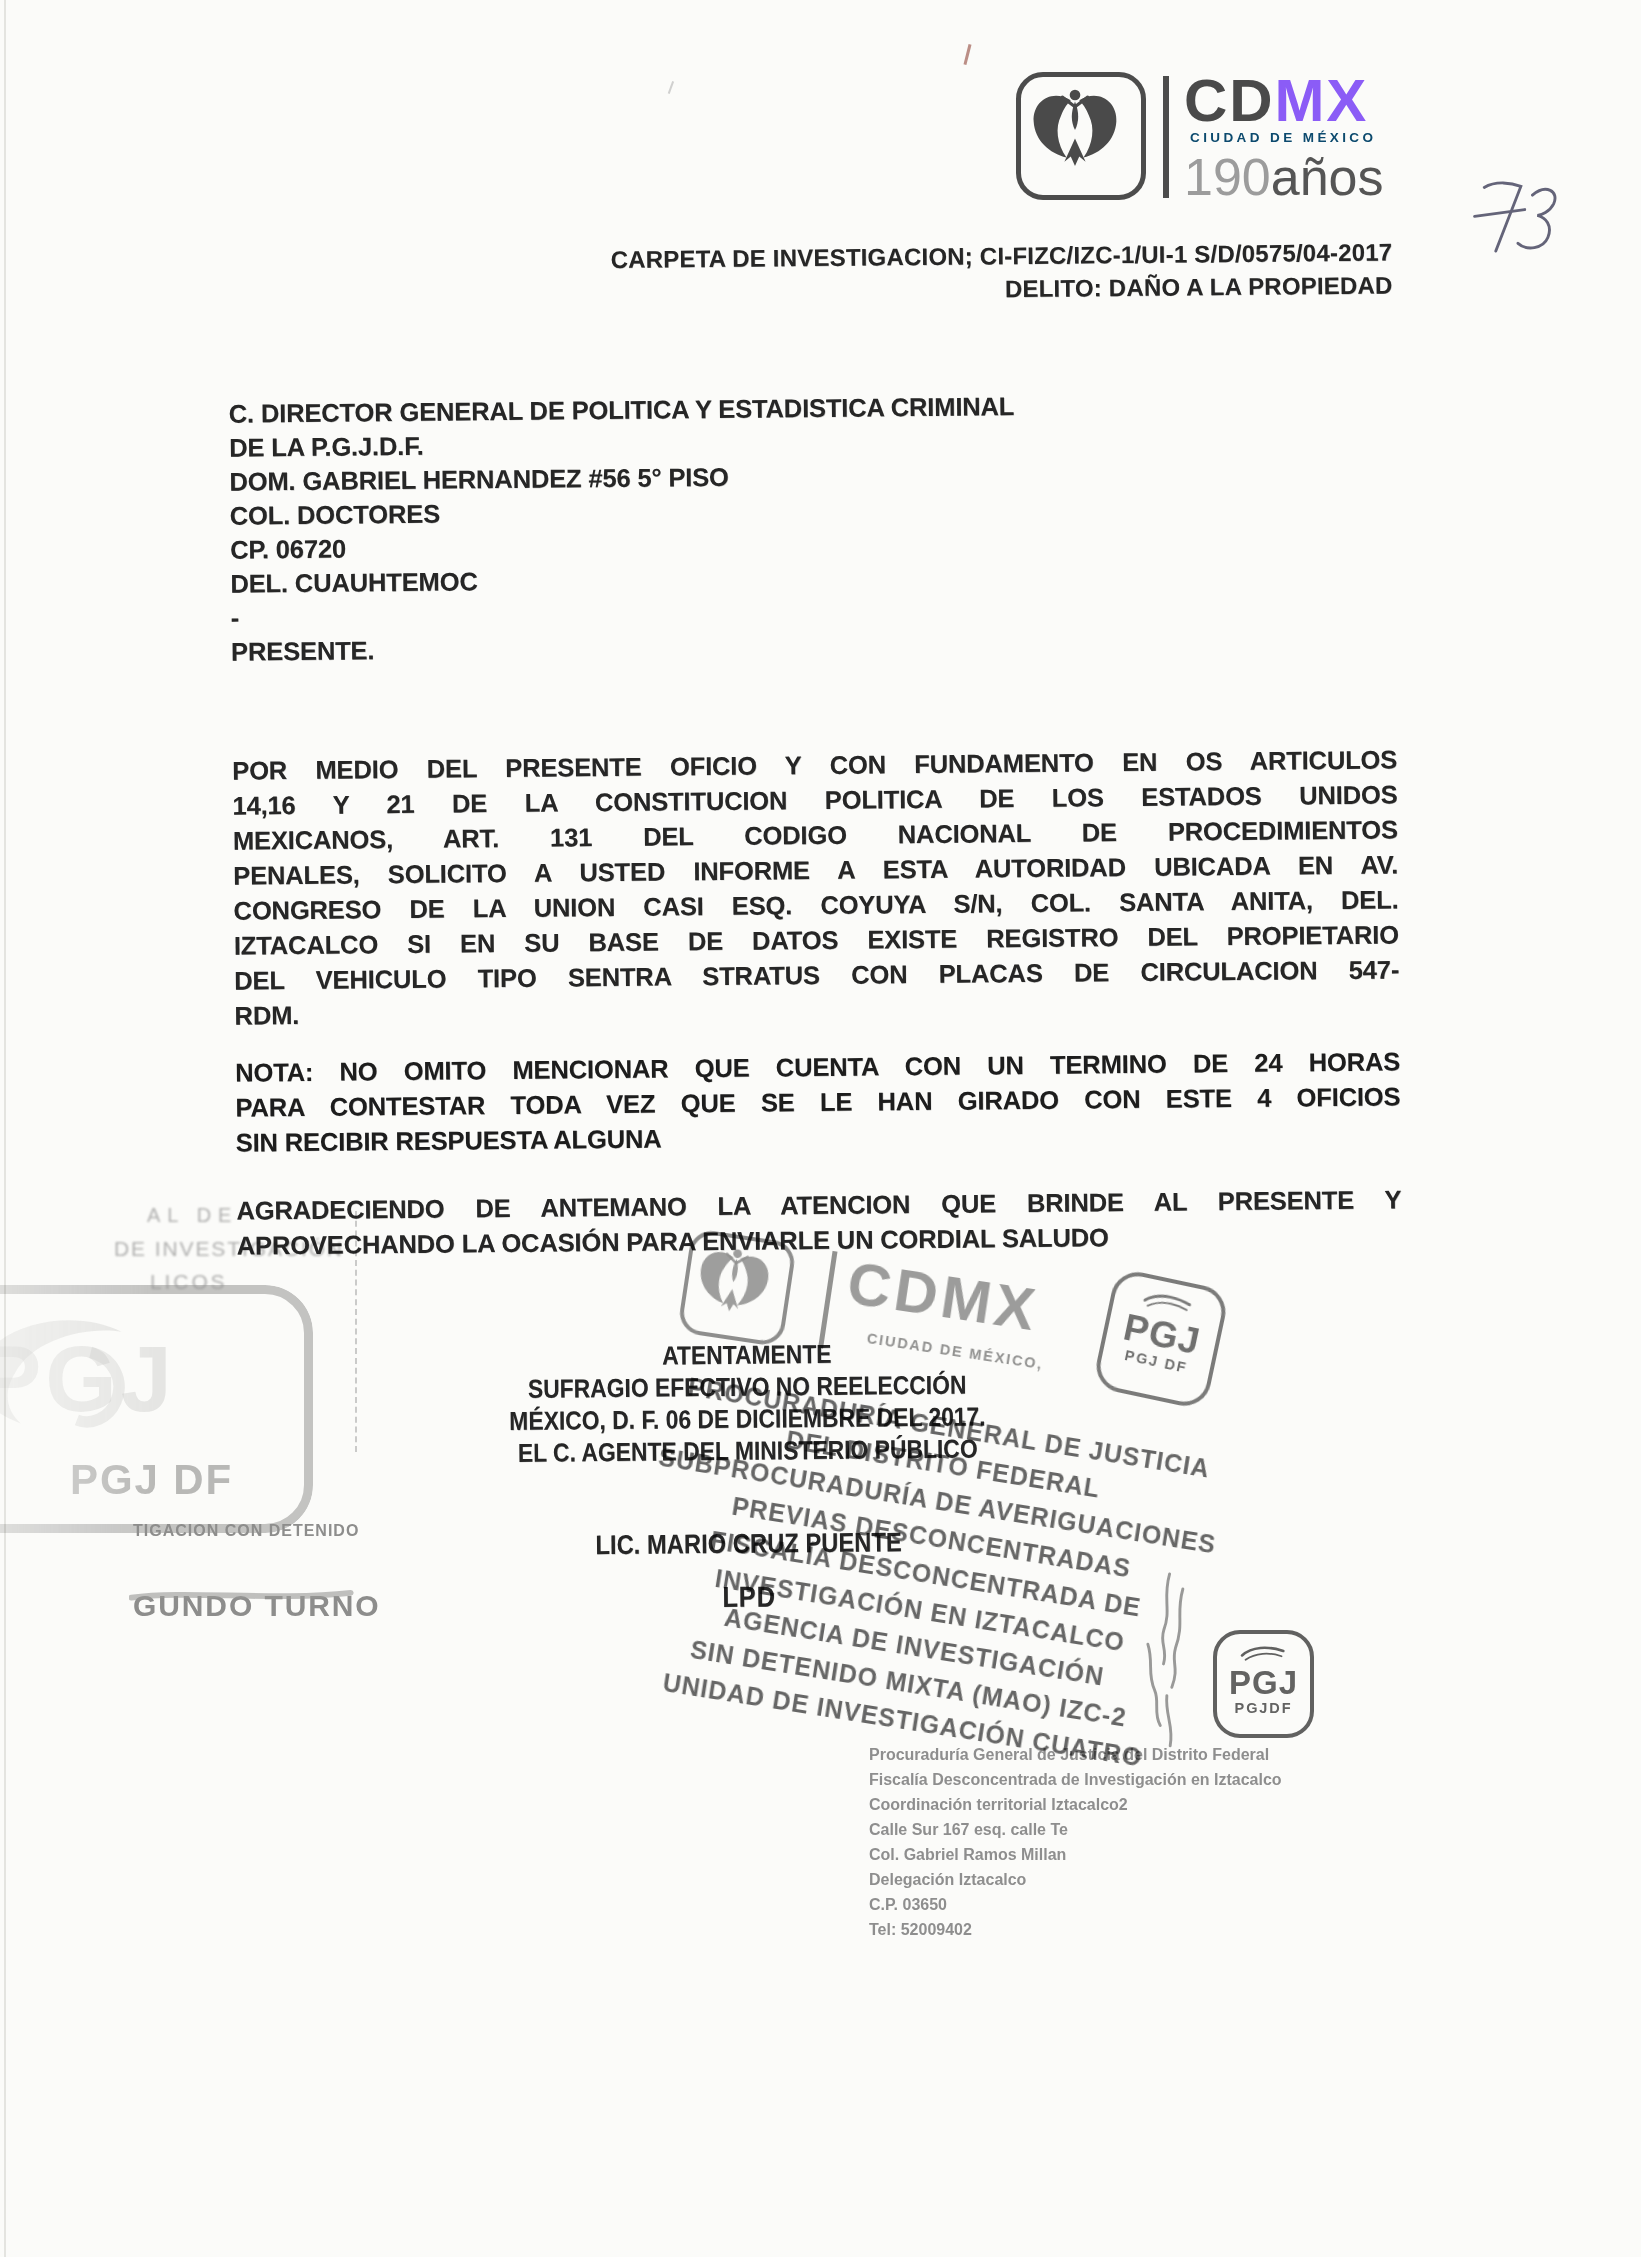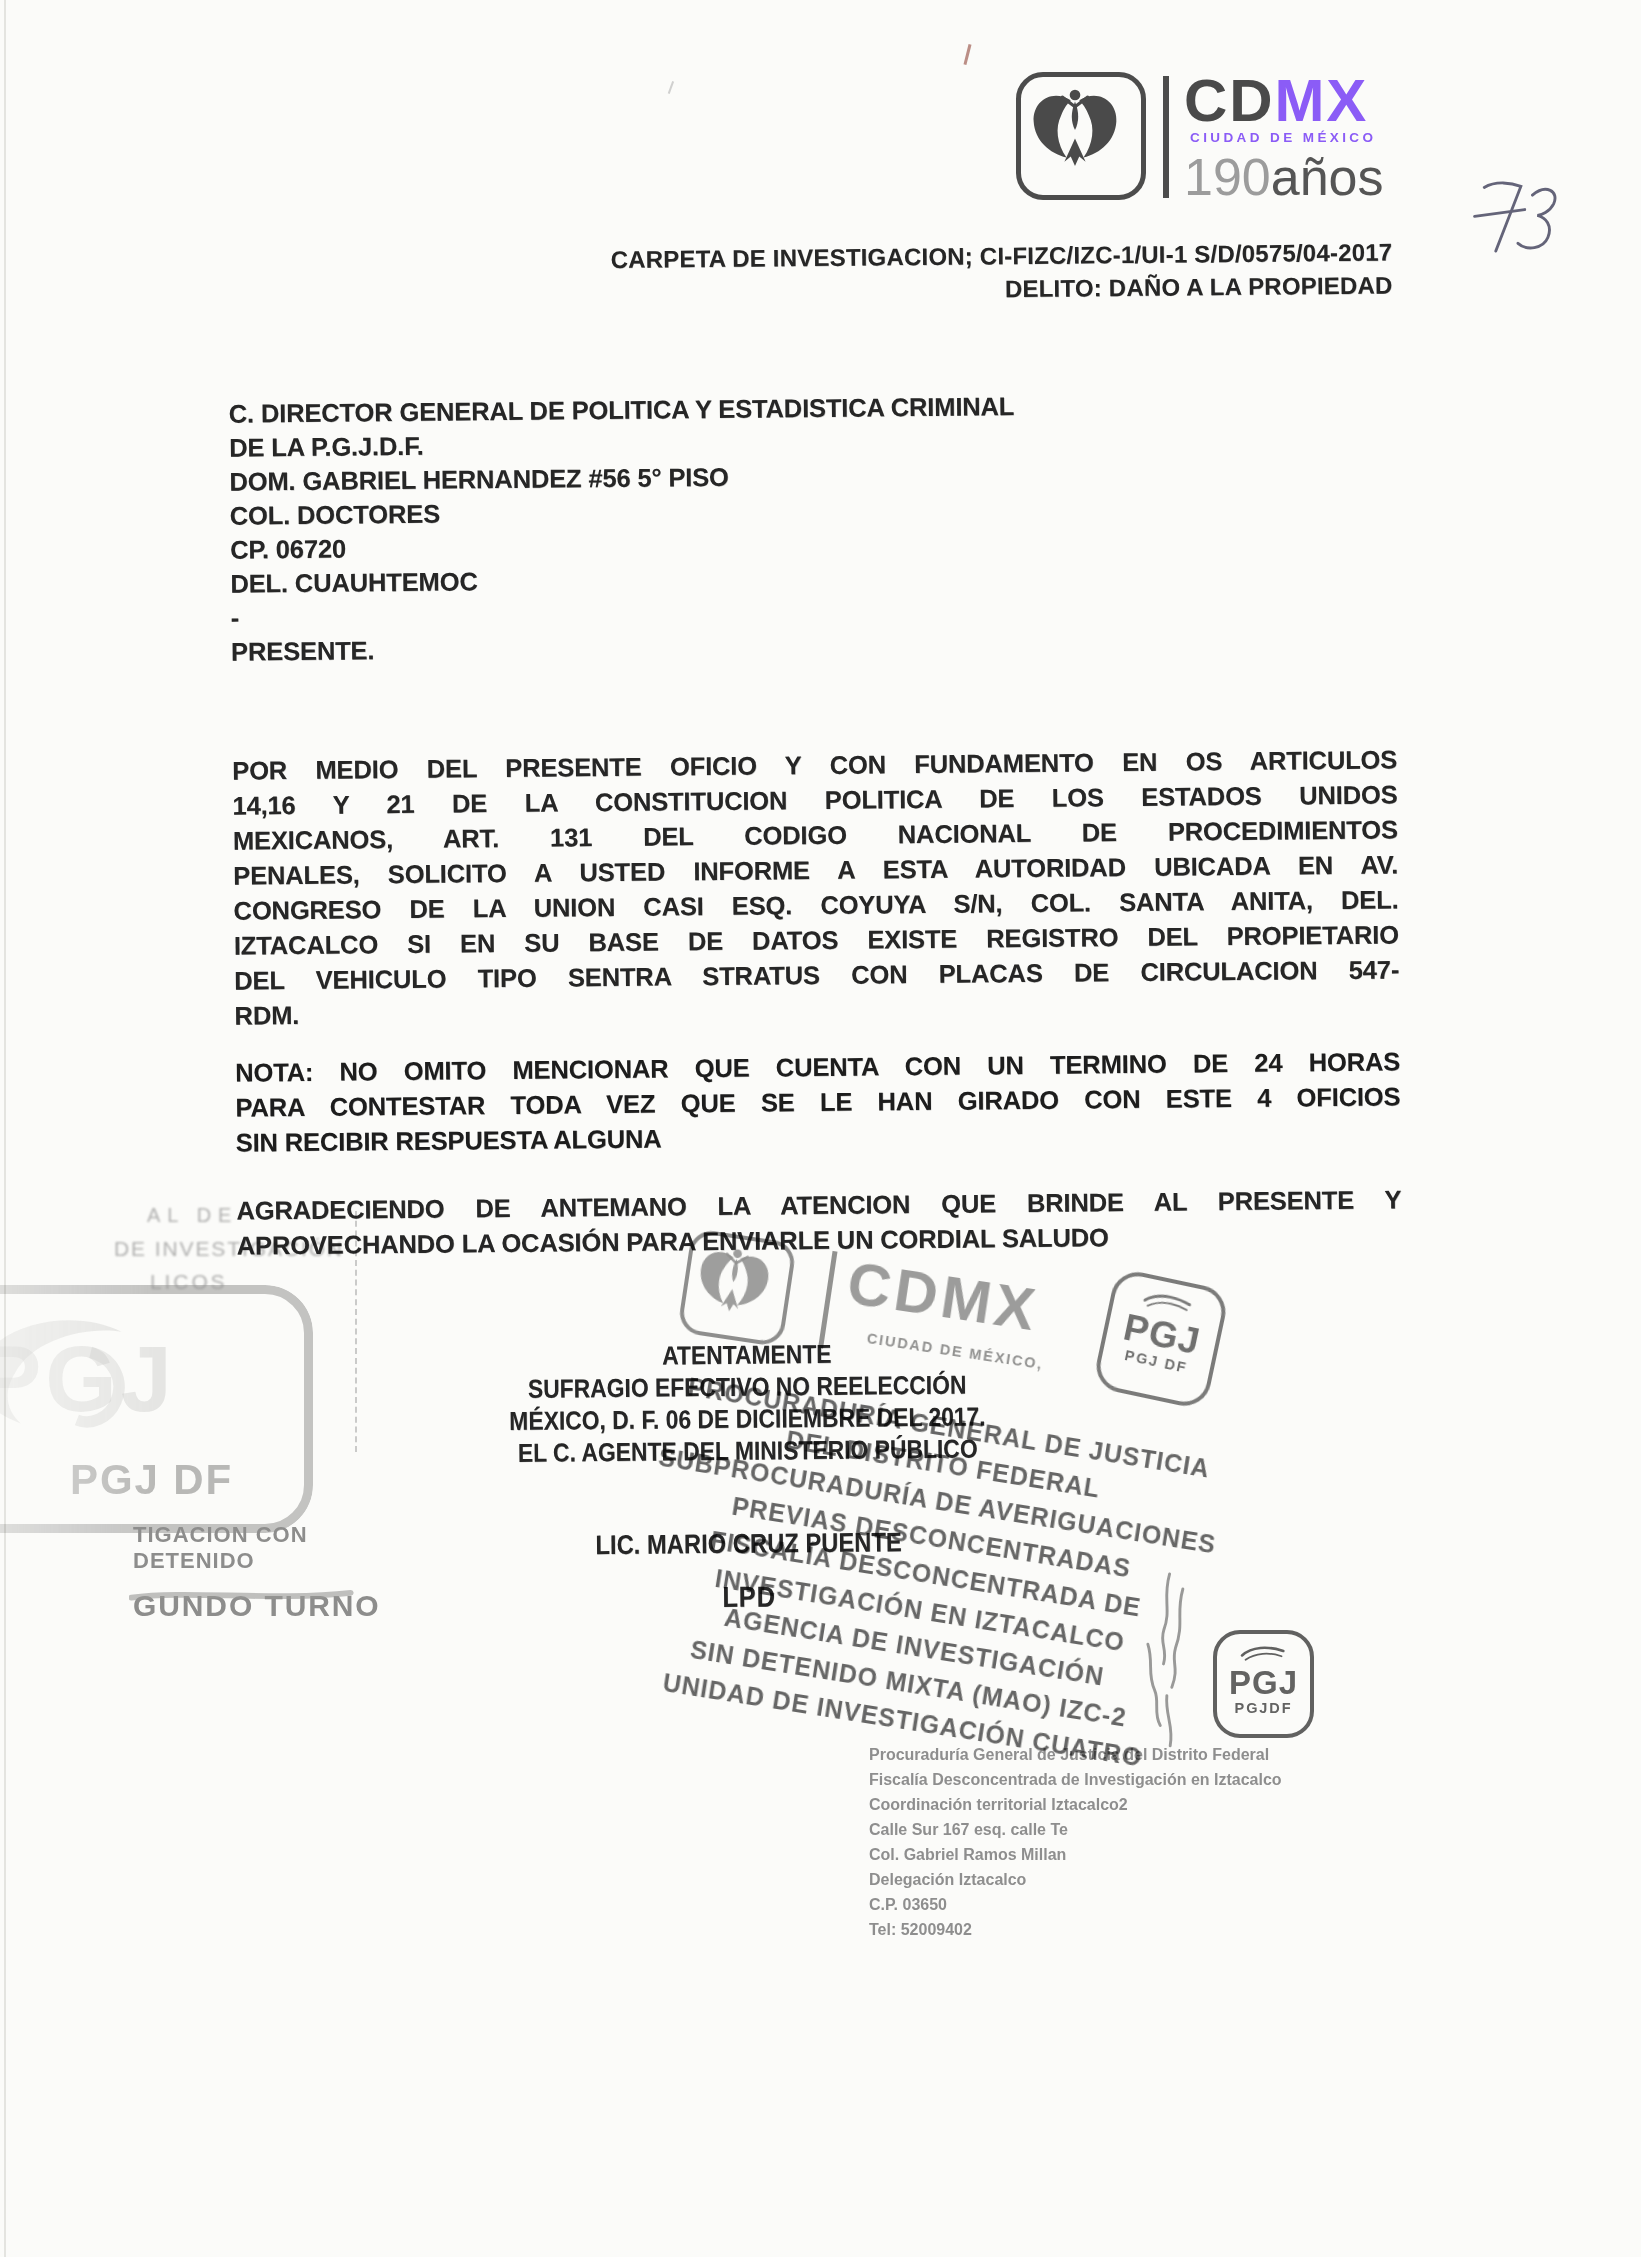--- a/index.html
+++ b/index.html
@@ -27,21 +27,21 @@
              transform-origin:50% 0;}
   .sig-name{margin-top:61px;font-size:27px;}
   .sig-lpd{margin-top:21px;font-size:29px;letter-spacing:1px;}
   
   #logo{left:1016px;top:70px;width:406px;height:145px;color:#4a4a4a;}
   #logo .eagle-box{position:absolute;left:0;top:1.9px;width:120px;height:118px;
                    border:5.8px solid #4c4c4c;border-radius:27px;}
   #logo .divider{position:absolute;left:147px;top:5.8px;width:5.8px;height:122px;background:#4c4c4c;}
   #logo .brand{position:absolute;left:168px;top:-3.9px;font-size:60px;font-weight:bold;letter-spacing:1.9px;}
   #logo .brand .mx{color:#8b5cf6;}
-  #logo .sub{position:absolute;left:174px;top:60px;font-size:13.5px;letter-spacing:3.4px;color:#8b5cf6;font-weight:bold;}
+  #logo .sub{position:absolute;left:174px;top:60px;font-size:13.5px;letter-spacing:3.4px;color:#0c4a6e;font-weight:bold;}
   #logo .anniv{position:absolute;left:168px;top:62px;font-size:52px;font-weight:normal;margin-top:15px;}
   #logo .anniv .n190{color:#9c9c9c;}
   #logo .anniv .anos{color:#555;}
   
   #footer{left:869px;top:1742px;width:454px;
           font-size:16px;line-height:25px;font-weight:bold;color:#8e8e8e;
           filter:blur(0.2px);}
   
   #stamps{position:absolute;left:0;top:0;width:1641px;height:2257px;
           mix-blend-mode:multiply;}
@@ -71,21 +71,21 @@
   #stamp-left .edge{position:absolute;left:355px;top:21px;height:241px;width:0;
       border-left:2.9px dashed #9d9d9d;opacity:.5;}
   #stamp-left .bigbox{position:absolute;left:-82px;top:95px;width:377px;height:230px;
       border:9.7px solid #979797;border-radius:48px;opacity:.55;
       -webkit-mask-image:linear-gradient(90deg,rgba(0,0,0,.25),#000 60%);
       mask-image:linear-gradient(90deg,rgba(0,0,0,.25),#000 60%);}
   #stamp-left .bigpgj{position:absolute;left:53px;top:33px;font-size:92px;font-weight:bold;
       color:#8f8f8f;opacity:.35;letter-spacing:3.9px;}
   #stamp-left .biglabel{position:absolute;left:143px;top:162px;font-size:42px;font-weight:bold;
       color:#6f6f6f;opacity:.85;letter-spacing:1.9px;}
-  #stamp-left .l1{position:absolute;left:133px;top:332px;font-size:22px;font-weight:bold;
+  #stamp-left .l1{position:absolute;left:133px;top:332px;font-size:16px;font-weight:bold;
       color:#8f8f8f;letter-spacing:1px;}
   #stamp-left .l2{position:absolute;left:133px;top:363px;font-size:30px;font-weight:bold;
       color:#8f8f8f;letter-spacing:1.9px;margin-top:36px;}
   
   #red-tick{left:966px;top:44px;width:2.9px;height:21px;background:#a06055;
       transform:rotate(14deg);opacity:.7;}
   #speck{left:670px;top:81px;width:1.9px;height:12.6px;background:#bdbdbd;
       transform:rotate(20deg);opacity:.7;}
   #page-edge{left:3.9px;top:0;width:1.9px;height:2257px;background:#e4e4e0;}
 </style>

